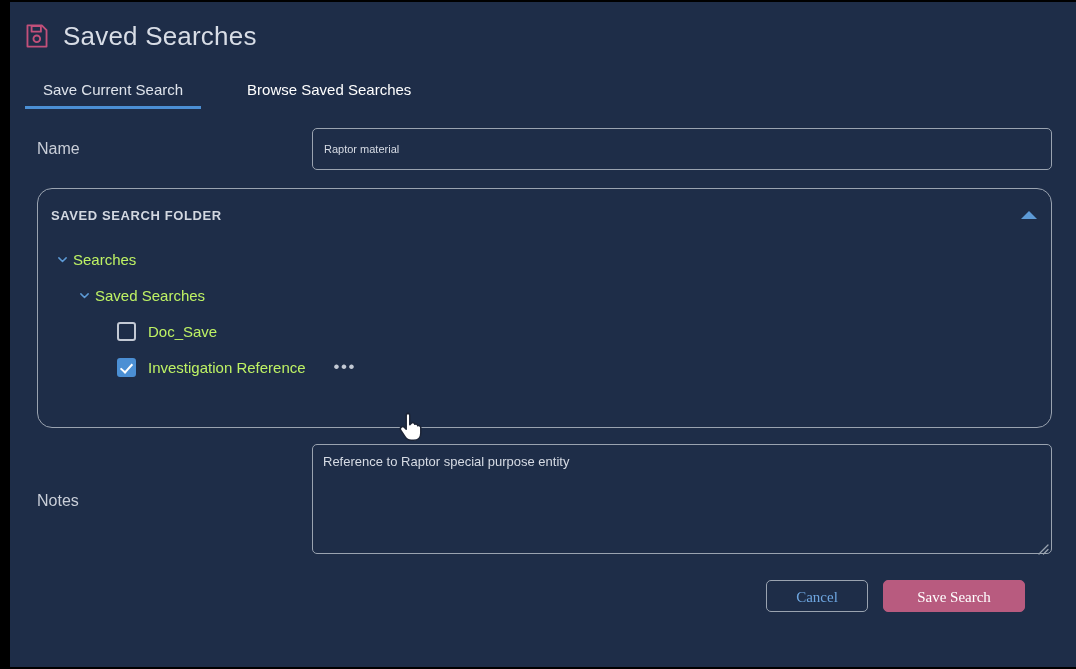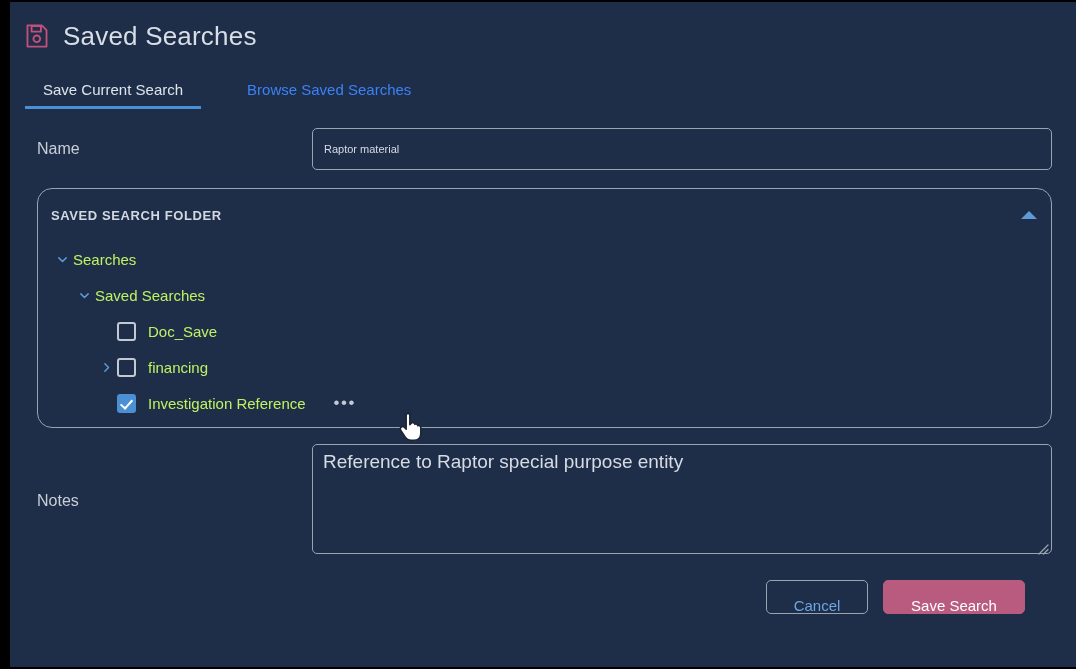--- a/index.html
+++ b/index.html
@@ -52,21 +52,21 @@
   .tabs {
     display: flex;
     align-items: flex-end;
     margin-top: 25px;
     padding-left: 15px;
     height: 30px;
     gap: 28px;
   }
   .tab {
     font-size: 15px;
-    color: #3b82f6;
+    color: #ffffff;
     padding: 0 18px 7px 18px;
     border-bottom: 3px solid transparent;
     cursor: pointer;
     white-space: nowrap;
     line-height: 18px;
   }
   .tab.active {
     border-bottom-color: #4b8fd4;
     color: #dfe4ec;
   }
@@ -221,21 +221,21 @@
   
   .row-notes { margin-top: 16px; align-items: center; }
   .notes-area {
     box-sizing: border-box;
     width: 100%;
     height: 110px;
     background: #1e2d48;
     border: 1px solid #9aa3b0;
     border-radius: 5px;
     color: #d6dbe4;
-    font-size: 19px;
+    font-size: 13px;
     font-family: "Liberation Sans", sans-serif;
     padding: 7px 10px;
     outline: none;
     resize: none;
     line-height: 19px;
     overflow: hidden;
   }
   .notes-wrap { position: relative; }
   .resize-grip {
     position: absolute;
@@ -248,27 +248,27 @@
 
   
   .footer {
     display: flex;
     justify-content: flex-end;
     align-items: center;
     gap: 15px;
     padding: 22px 27px 0 0;
   }
   .btn {
-    font-family: Liberation Sans, sans-serif;
+    font-family: Liberation Serif, serif;
     font-size: 15px;
     border-radius: 5px;
     cursor: pointer;
     height: 32px;
     box-sizing: border-box;
-    padding: 16px 22px;
+    padding: 8px 22px;
     white-space: nowrap;
   }
   .btn-cancel {
     background: #1e2d48;
     border: 1px solid #9aa3b0;
     color: #6ea6e0;
     min-width: 102px;
   }
   .btn-save {
     background: #b85b7f;
@@ -333,29 +333,20 @@
               </span>
               <span class="node-label">Saved Searches</span>
             </div>
 
             <div class="tree-node indent-3">
               <span class="chev empty"></span>
               <span class="cbox"></span>
               <span class="node-label">Doc_Save</span>
             </div>
 
-            <div class="tree-node indent-3">
-              <span class="chev">
-                <svg width="13" height="13" viewBox="0 0 16 16">
-                  <path d="M6 3.5 L10.5 8 L6 12.5" fill="none" stroke="#5d9ad6" stroke-width="1.8" stroke-linecap="round" stroke-linejoin="round"></path>
-                </svg>
-              </span>
-              <span class="cbox"></span>
-              <span class="node-label">financing</span>
-            </div>
 
             <div class="tree-node indent-3">
               <span class="chev empty"></span>
               <span class="cbox checked"></span>
               <span class="node-label">Investigation Reference</span>
               <span class="node-more">•••</span>
             </div>
 
           </div>
         </div>

